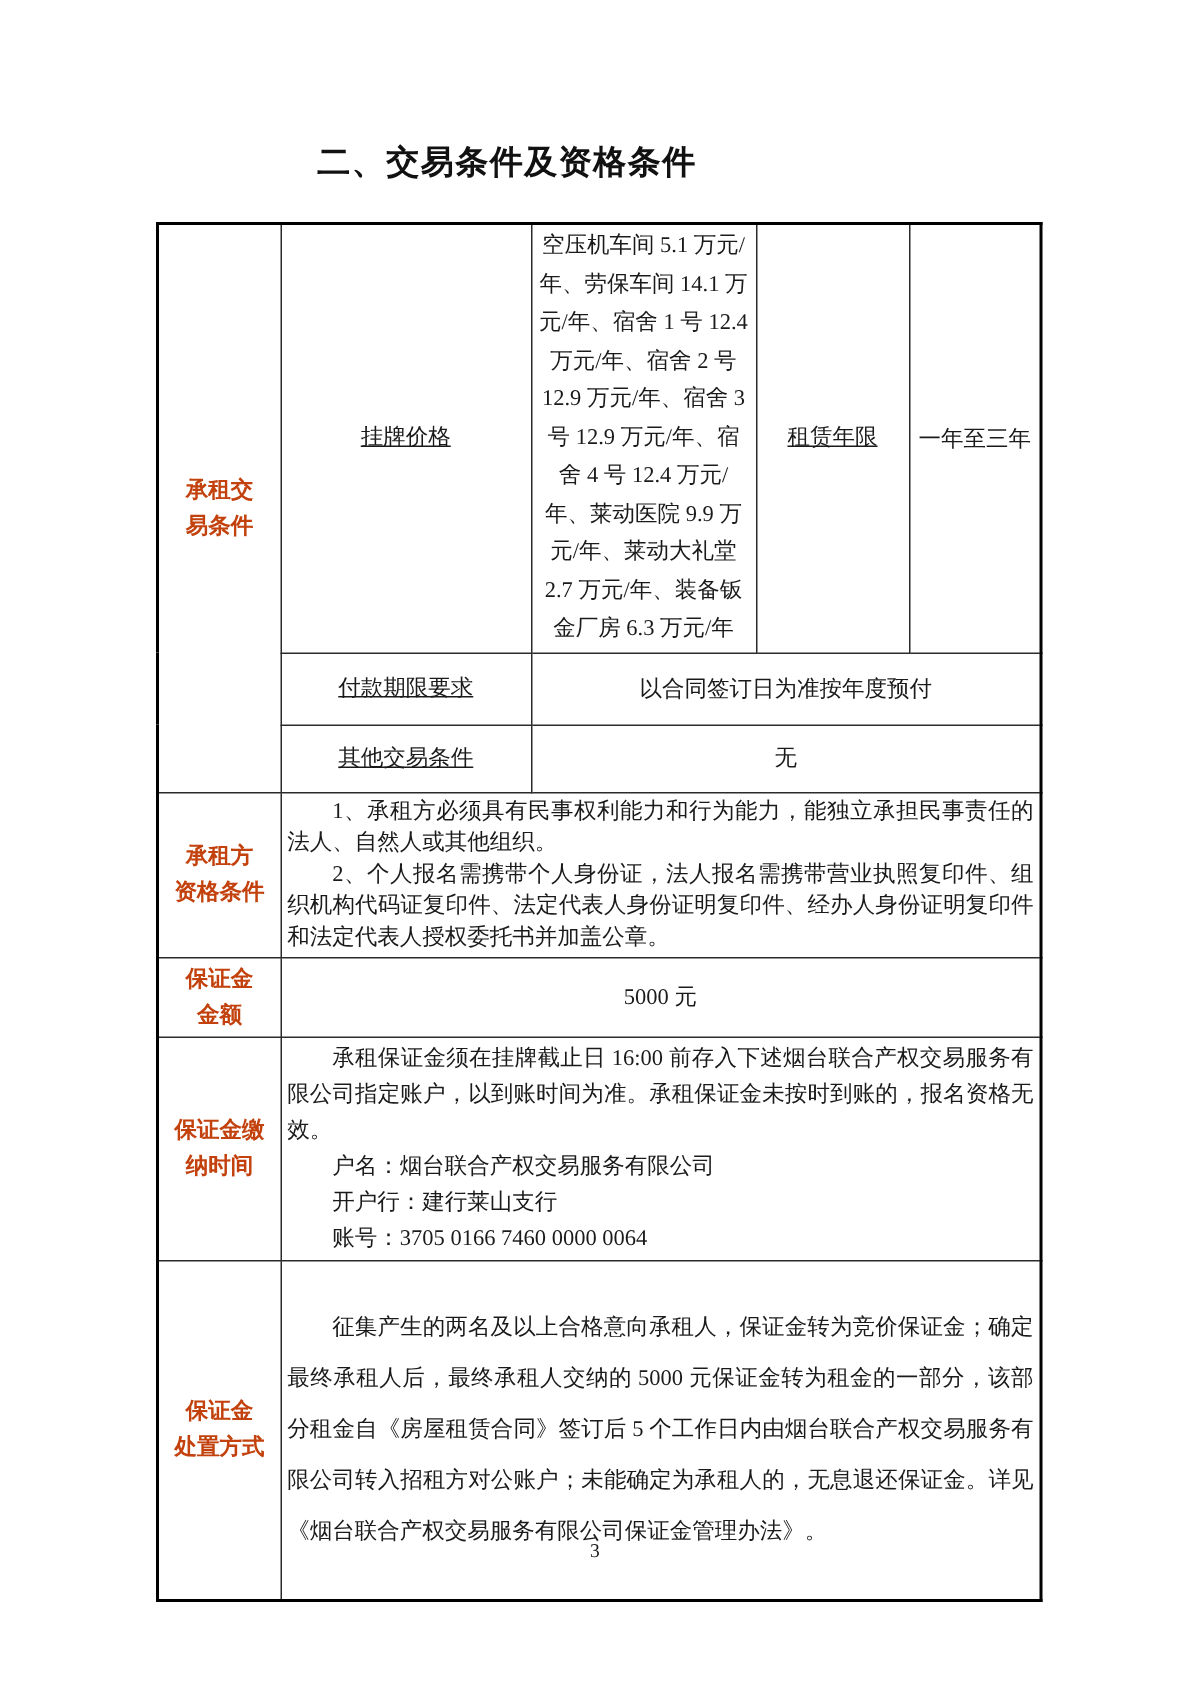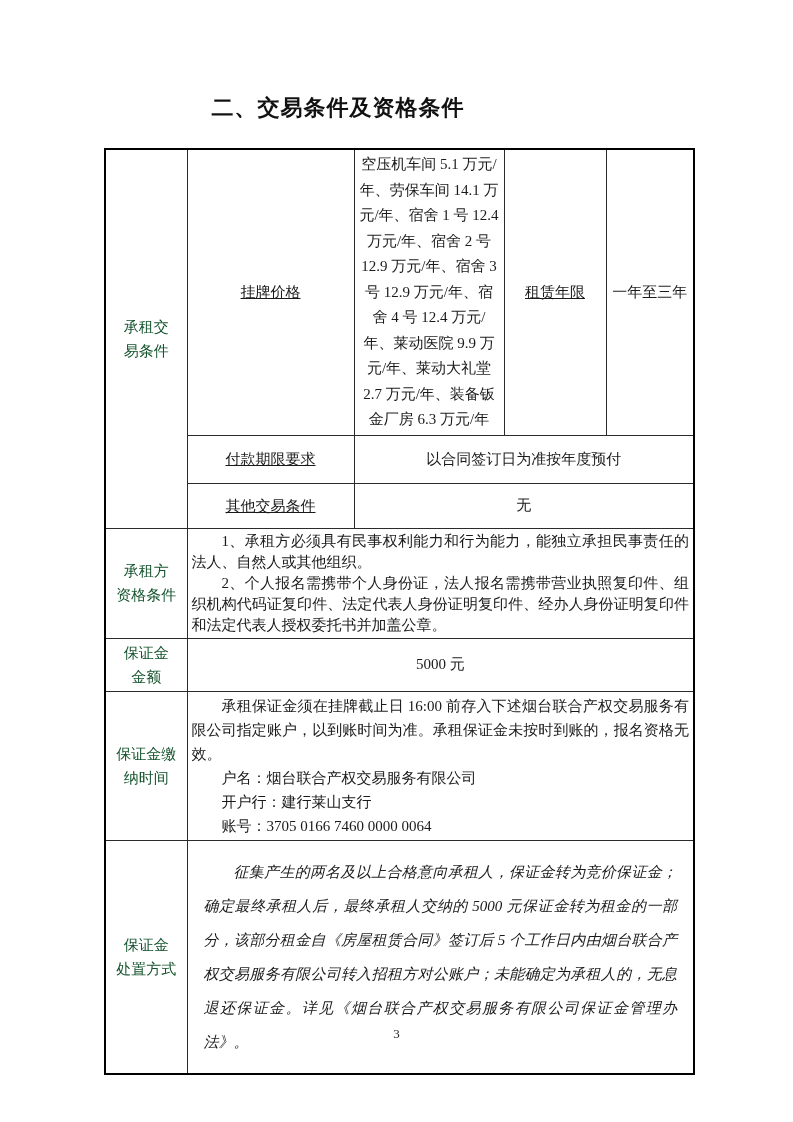--- a/index.html
+++ b/index.html
@@ -39,25 +39,25 @@
     border: 2px solid #000000;
   }
   table.doc-table td {
     border: 1px solid #2b2b2b;
     vertical-align: middle;
     box-sizing: border-box;
     padding: 2px 4px;
     font-size: 15px;
   }
   .rowhead {
-    font-weight: normal;
+    font-weight: bold;
     text-align: center;
     white-space: pre-line;
     line-height: 24px;
-    color: #14532d;
+    color: #c2410c;
   }
   .sublabel {
     text-align: center;
     line-height: 22px;
     text-decoration: underline;
   }
   .center { text-align: center; }
   .price-cell {
     font-size: 14.5px;
     line-height: 25.5px;
@@ -90,23 +90,22 @@
     text-indent: 2em;
     text-align: left;
   }
   .disposal-cell {
     font-size: 14.6px;
     line-height: 34px;
     text-align: justify;
     padding: 10px 10px 10px 8px;
   }
   .disposal-cell .para {
-    margin: 12px;
+    margin: 0;
     text-indent: 2em;
-    font-style: italic;
   }
   tr.r1 { height: 255px; }
   tr.r2 { height: 48px; }
   tr.r3 { height: 45px; }
   tr.r4 { height: 105px; }
   tr.r5 { height: 46px; }
   tr.r6 { height: 145px; }
   tr.r7 { height: 227px; }
   .page-number {
     position: absolute;

